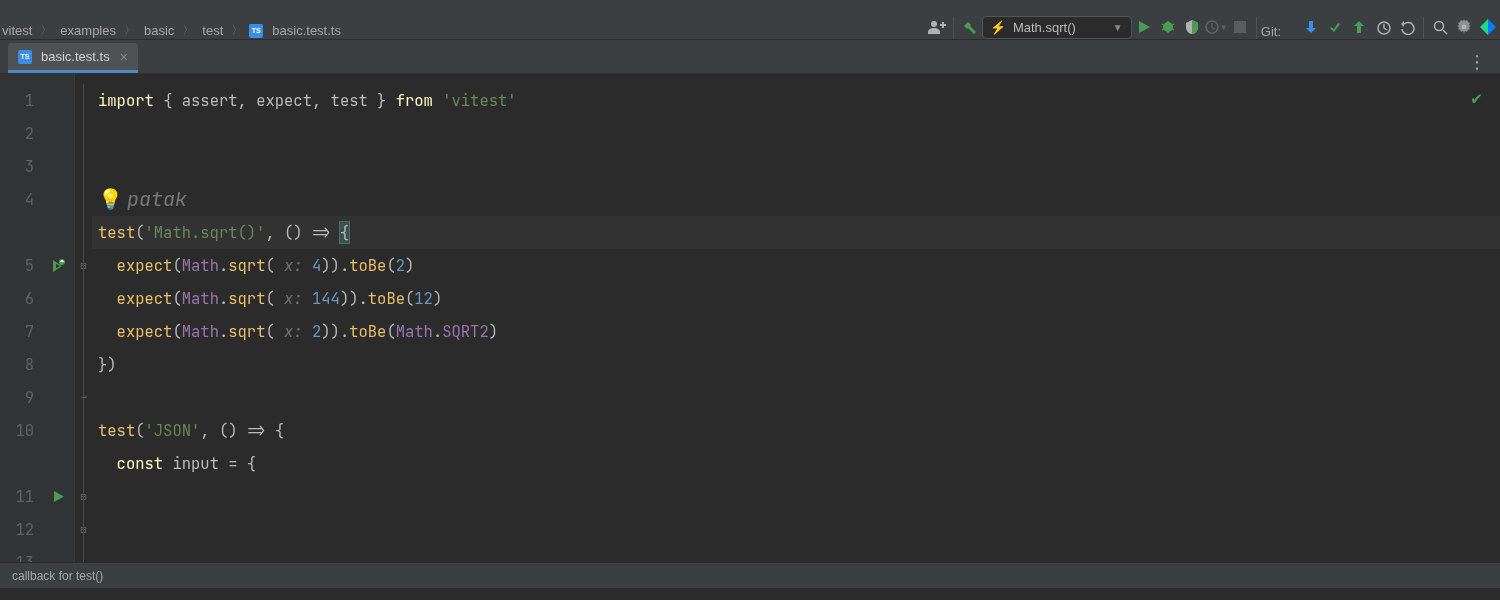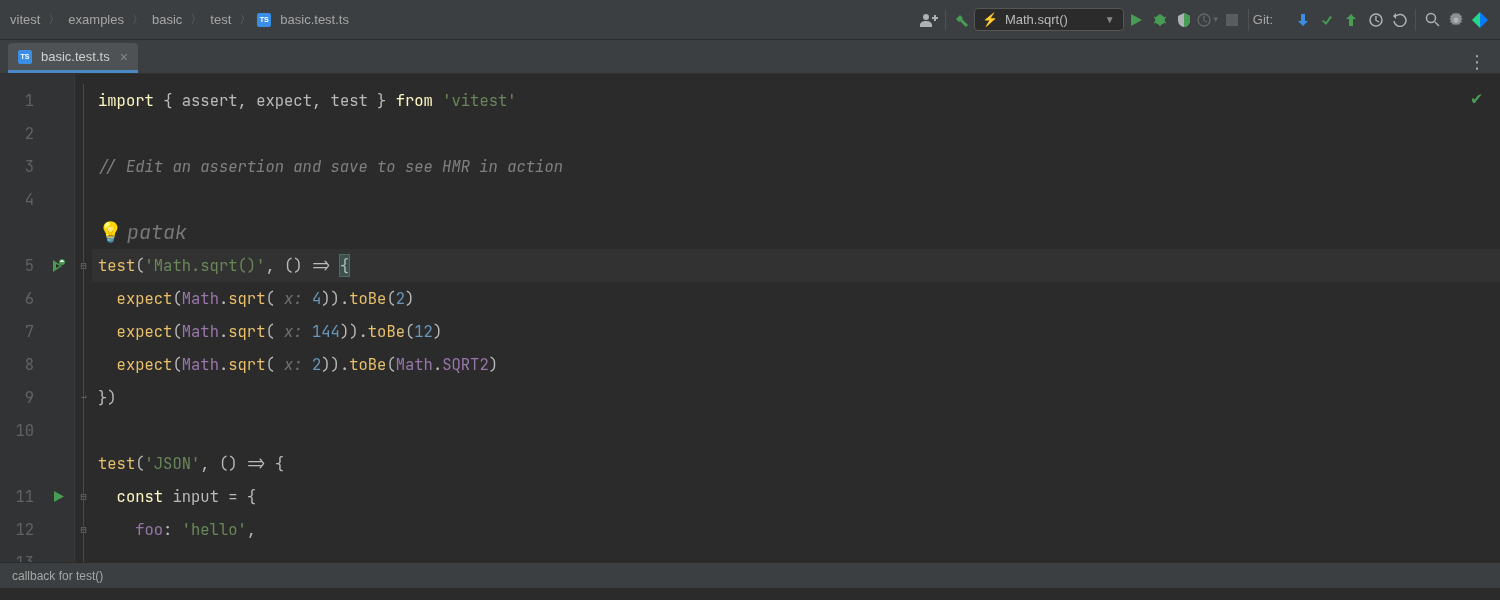--- a/index.html
+++ b/index.html
@@ -1,19 +1,19 @@
 <!DOCTYPE html>
 <html><head>
 <meta charset="utf-8">
 <style>
 * { margin:0; padding:0; box-sizing:border-box; }
 body { background:#2b2b2b; font-family:'Segoe UI',Arial,sans-serif; color:#bbbbbb; font-size:13px; width:1500px; height:600px; overflow:hidden; position:relative; }
 
 
-.toolbar { height:40px; background:#3c3f41; display:flex; align-items:center; padding:0 8px; border-bottom:1px solid #2b2b2b; }
+.toolbar { height:40px; background:#3c3f41; display:flex; align-items:flex-end; padding:0 0; border-bottom:1px solid #2b2b2b; }
 .breadcrumbs { display:flex; align-items:center; gap:4px; color:#a6a6a6; }
 .breadcrumbs span { padding:0 2px; }
 .crumb { cursor:pointer; }
 .chev { color:#6e6e6e; font-size:12px; }
 .file-icon-small { width:14px; height:14px; display:inline-flex; align-items:center; justify-content:center; background:#3a8ee6; color:#fff; font-size:7px; font-weight:bold; border-radius:2px; margin-right:3px; }
 .file-icon-small::before { content:"TS"; }
 .tb-spacer { flex:1; }
 .tb-sep { width:1px; height:22px; background:#515151; margin:0 4px; }
 .tb-btn { width:24px; height:24px; display:flex; align-items:center; justify-content:center; cursor:pointer; border-radius:3px; color:#afb1b3; }
 .run-select { display:flex; align-items:center; gap:6px; background:#2b2b2b; border:1px solid #555; border-radius:4px; padding:3px 8px; cursor:pointer; min-width:150px; }
@@ -252,32 +252,30 @@
     <div class="fg"></div>
     <div class="fg"></div>
     <div class="fg">⊟</div>
     <div class="fg">⊟</div>
     <div class="fg"></div>
   </div>
 
   <div class="code">
     <div class="row"><span class="kw">import</span> <span class="punc">{ </span><span class="id">assert</span><span class="punc">, </span><span class="id">expect</span><span class="punc">, </span><span class="id">test</span><span class="punc"> }</span><span class="kw"> from </span><span class="str">'vitest'</span></div>
     <div class="row"></div>
-    <div class="row"><span class="cmt">// Edit an assertion and save to see HMR in action</span></div>
     <div class="row"></div>
     <div class="inlay-row"><span class="bulb">💡</span><span>patak</span></div>
     <div class="row current"><span class="fn">test</span><span class="punc">(</span><span class="str">'Math.sqrt()'</span><span class="punc">, () =&gt; </span><span class="punc bmatch">{</span></div>
     <div class="row"><span>  </span><span class="fn">expect</span><span class="punc">(</span><span class="obj">Math</span><span class="punc">.</span><span class="fn">sqrt</span><span class="punc">(</span><span class="param"> x: </span><span class="num">4</span><span class="punc">)).</span><span class="fn">toBe</span><span class="punc">(</span><span class="num">2</span><span class="punc">)</span></div>
     <div class="row"><span>  </span><span class="fn">expect</span><span class="punc">(</span><span class="obj">Math</span><span class="punc">.</span><span class="fn">sqrt</span><span class="punc">(</span><span class="param"> x: </span><span class="num">144</span><span class="punc">)).</span><span class="fn">toBe</span><span class="punc">(</span><span class="num">12</span><span class="punc">)</span></div>
     <div class="row"><span>  </span><span class="fn">expect</span><span class="punc">(</span><span class="obj">Math</span><span class="punc">.</span><span class="fn">sqrt</span><span class="punc">(</span><span class="param"> x: </span><span class="num">2</span><span class="punc">)).</span><span class="fn">toBe</span><span class="punc">(</span><span class="obj">Math</span><span class="punc">.</span><span class="prop">SQRT2</span><span class="punc">)</span></div>
     <div class="row"><span class="punc">})</span></div>
     <div class="row"></div>
     <div class="row"><span class="fn">test</span><span class="punc">(</span><span class="str">'JSON'</span><span class="punc">, () =&gt; {</span></div>
     <div class="row"><span>  </span><span class="kw">const</span><span> </span><span class="id">input</span><span class="punc"> = {</span></div>
-    <div class="row"><span>    </span><span class="prop">foo</span><span class="punc">: </span><span class="str">'hello'</span><span class="punc">,</span></div>
 
     <div class="right-marker">✔</div>
   </div>
 </div>
 
 <div class="status">
   <span>callback for test()</span>
 </div>
 
 </body></html>

